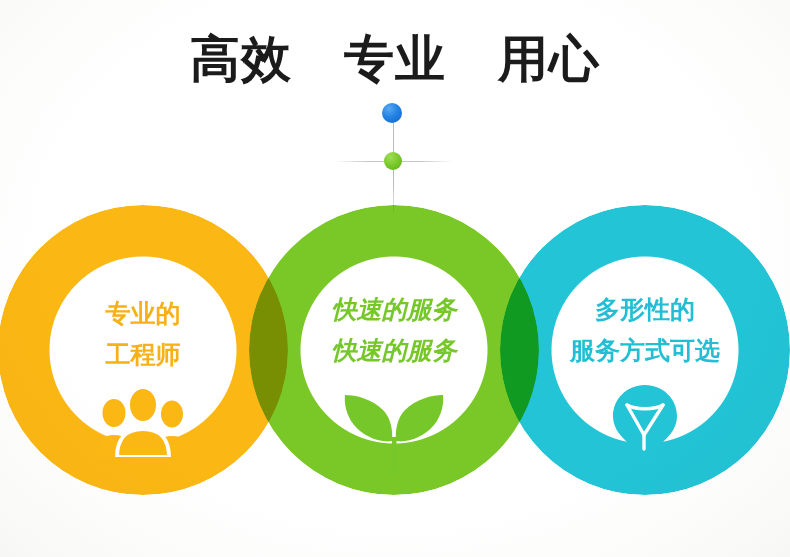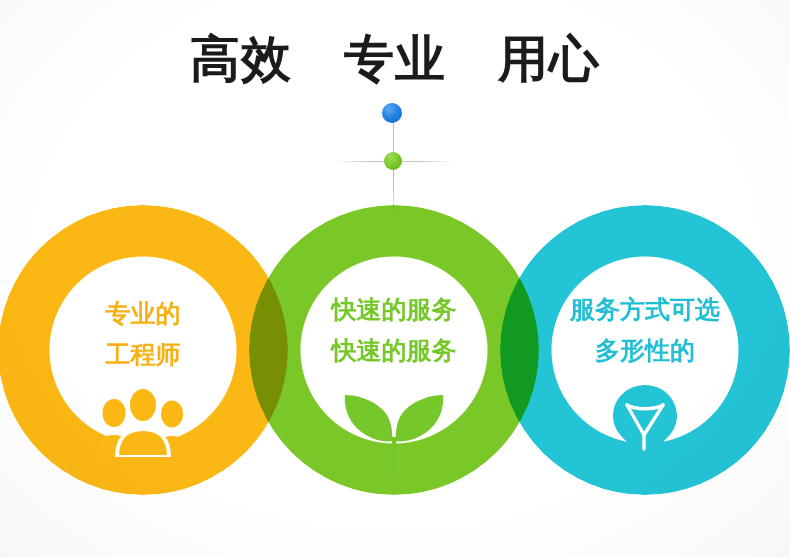--- a/index.html
+++ b/index.html
@@ -160,43 +160,43 @@
           <ellipse cx="79" cy="27" rx="11" ry="13.5"></ellipse>
           <path d="M60 70 C60 56 68 49 79 49 C90 49 98 56 98 70 Z"></path>
 
           <ellipse cx="50" cy="18" rx="15" ry="18" stroke="#ffffff" stroke-width="4"></ellipse>
           <path d="M24 70 C24 51 34 42 50 42 C66 42 76 51 76 70 Z" stroke="#ffffff" stroke-width="4"></path>
         </g>
       </svg>
     </div>
   </div>
 
-  <div class="card" style="left:249px; top:205px; width:290px; height:290px;">
+  <div class="card" style="left:249px; top:205px; width:290px; height:290px;font-style:italic;">
     <div class="lines" style="top:84px; color:#76c82a; font-size:25px; line-height:41px;">
       <span class="ln">快速的服务</span>
       <span class="ln">快速的服务</span>
     </div>
     <div class="iconbox" style="top:180px; height:90px;">
       <svg width="104" height="90" viewBox="0 0 104 90">
         <g fill="#76c82a">
 
           <path d="M50 56 C38 58 22 52 12 40 C4 30 2 18 3 10 C14 10 30 14 41 25 C49 33 51 46 50 56 Z"></path>
 
           <path d="M54 56 C66 58 82 52 92 40 C100 30 102 18 101 10 C90 10 74 14 63 25 C55 33 53 46 54 56 Z"></path>
 
           <rect x="50" y="52" width="4.5" height="38"></rect>
         </g>
       </svg>
     </div>
   </div>
 
   <div class="card" style="left:500px; top:205px; width:290px; height:290px;">
     <div class="lines" style="top:84px; color:#22bfd4; font-size:25px; line-height:41px;">
+      <span class="ln">多形性的</span>
       <span class="ln">服务方式可选</span>
-      <span class="ln">多形性的</span>
     </div>
     <div class="iconbox" style="top:178px; height:82px;">
       <svg width="76" height="82" viewBox="0 0 76 82">
         <g fill="#22c4d6">
 
           <path d="M38 2 C20 2 6 16 6 33 C6 44 12 51 18 57 C22 61 24 64 24 68 L52 68 C52 64 54 61 58 57 C64 51 70 44 70 33 C70 16 56 2 38 2 Z"></path>
 
           <rect x="25" y="70" width="26" height="4.5" rx="1"></rect>
           <rect x="27" y="77" width="22" height="4.5" rx="1"></rect>
         </g>

